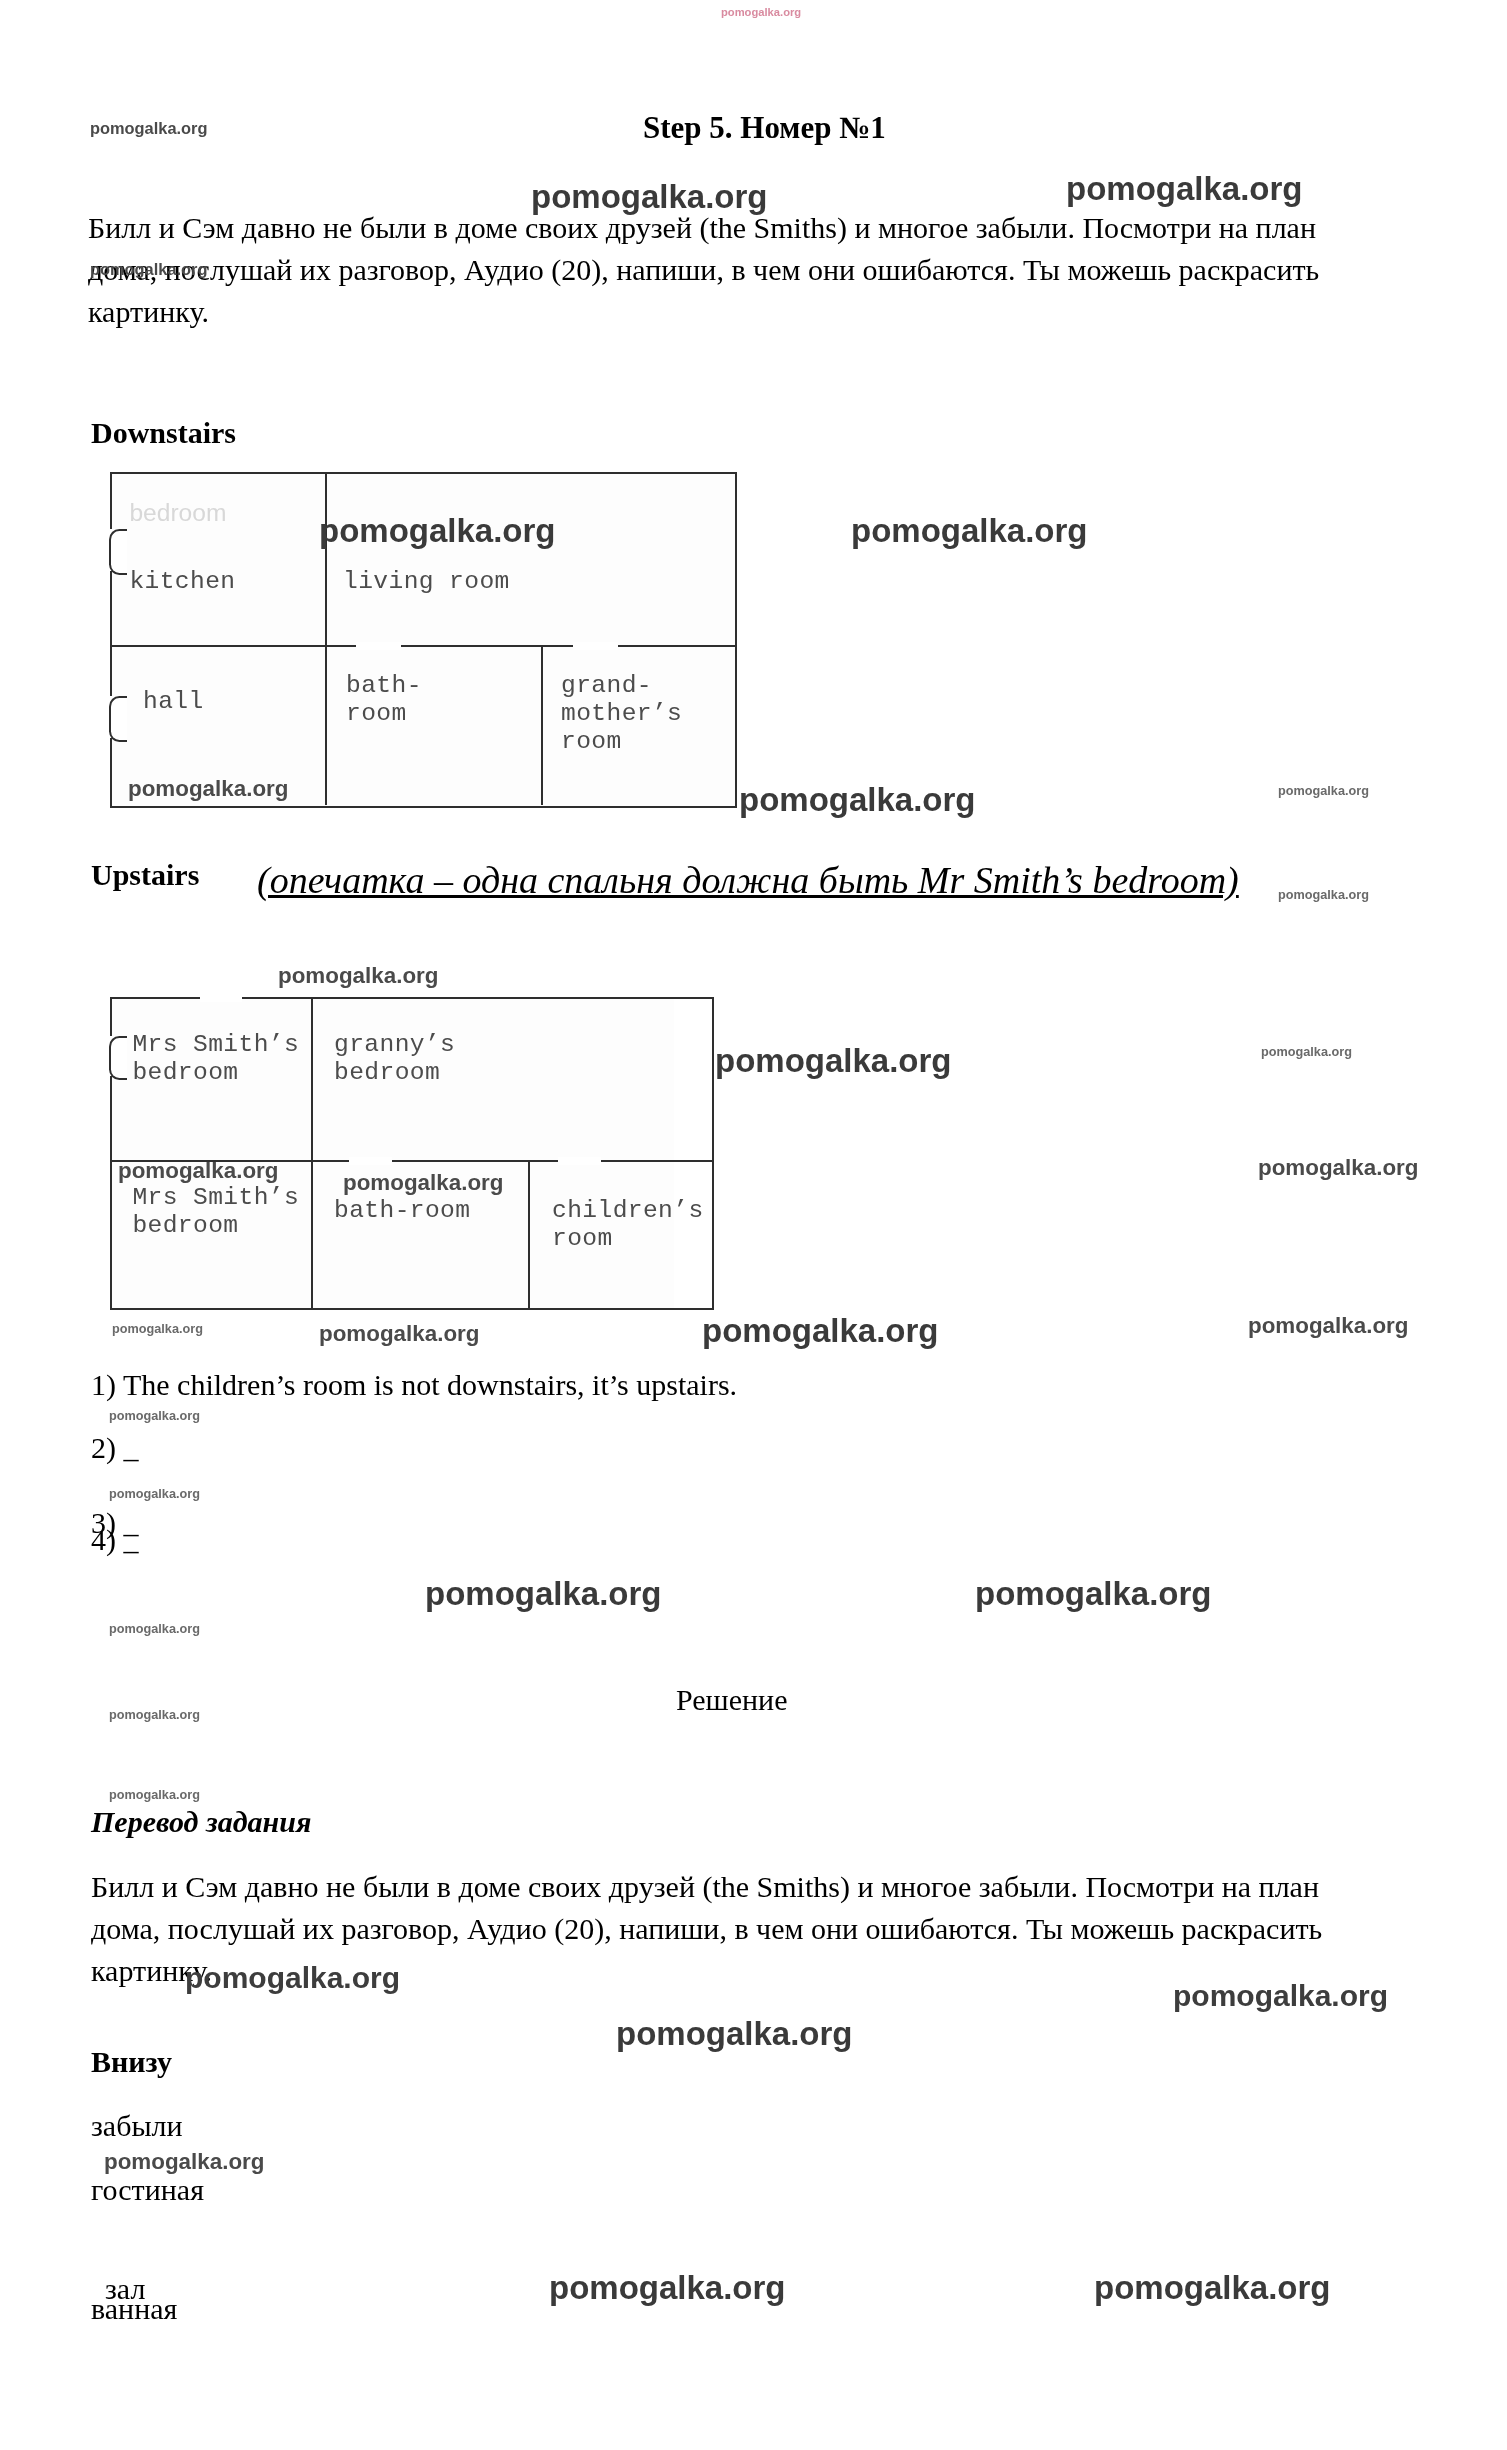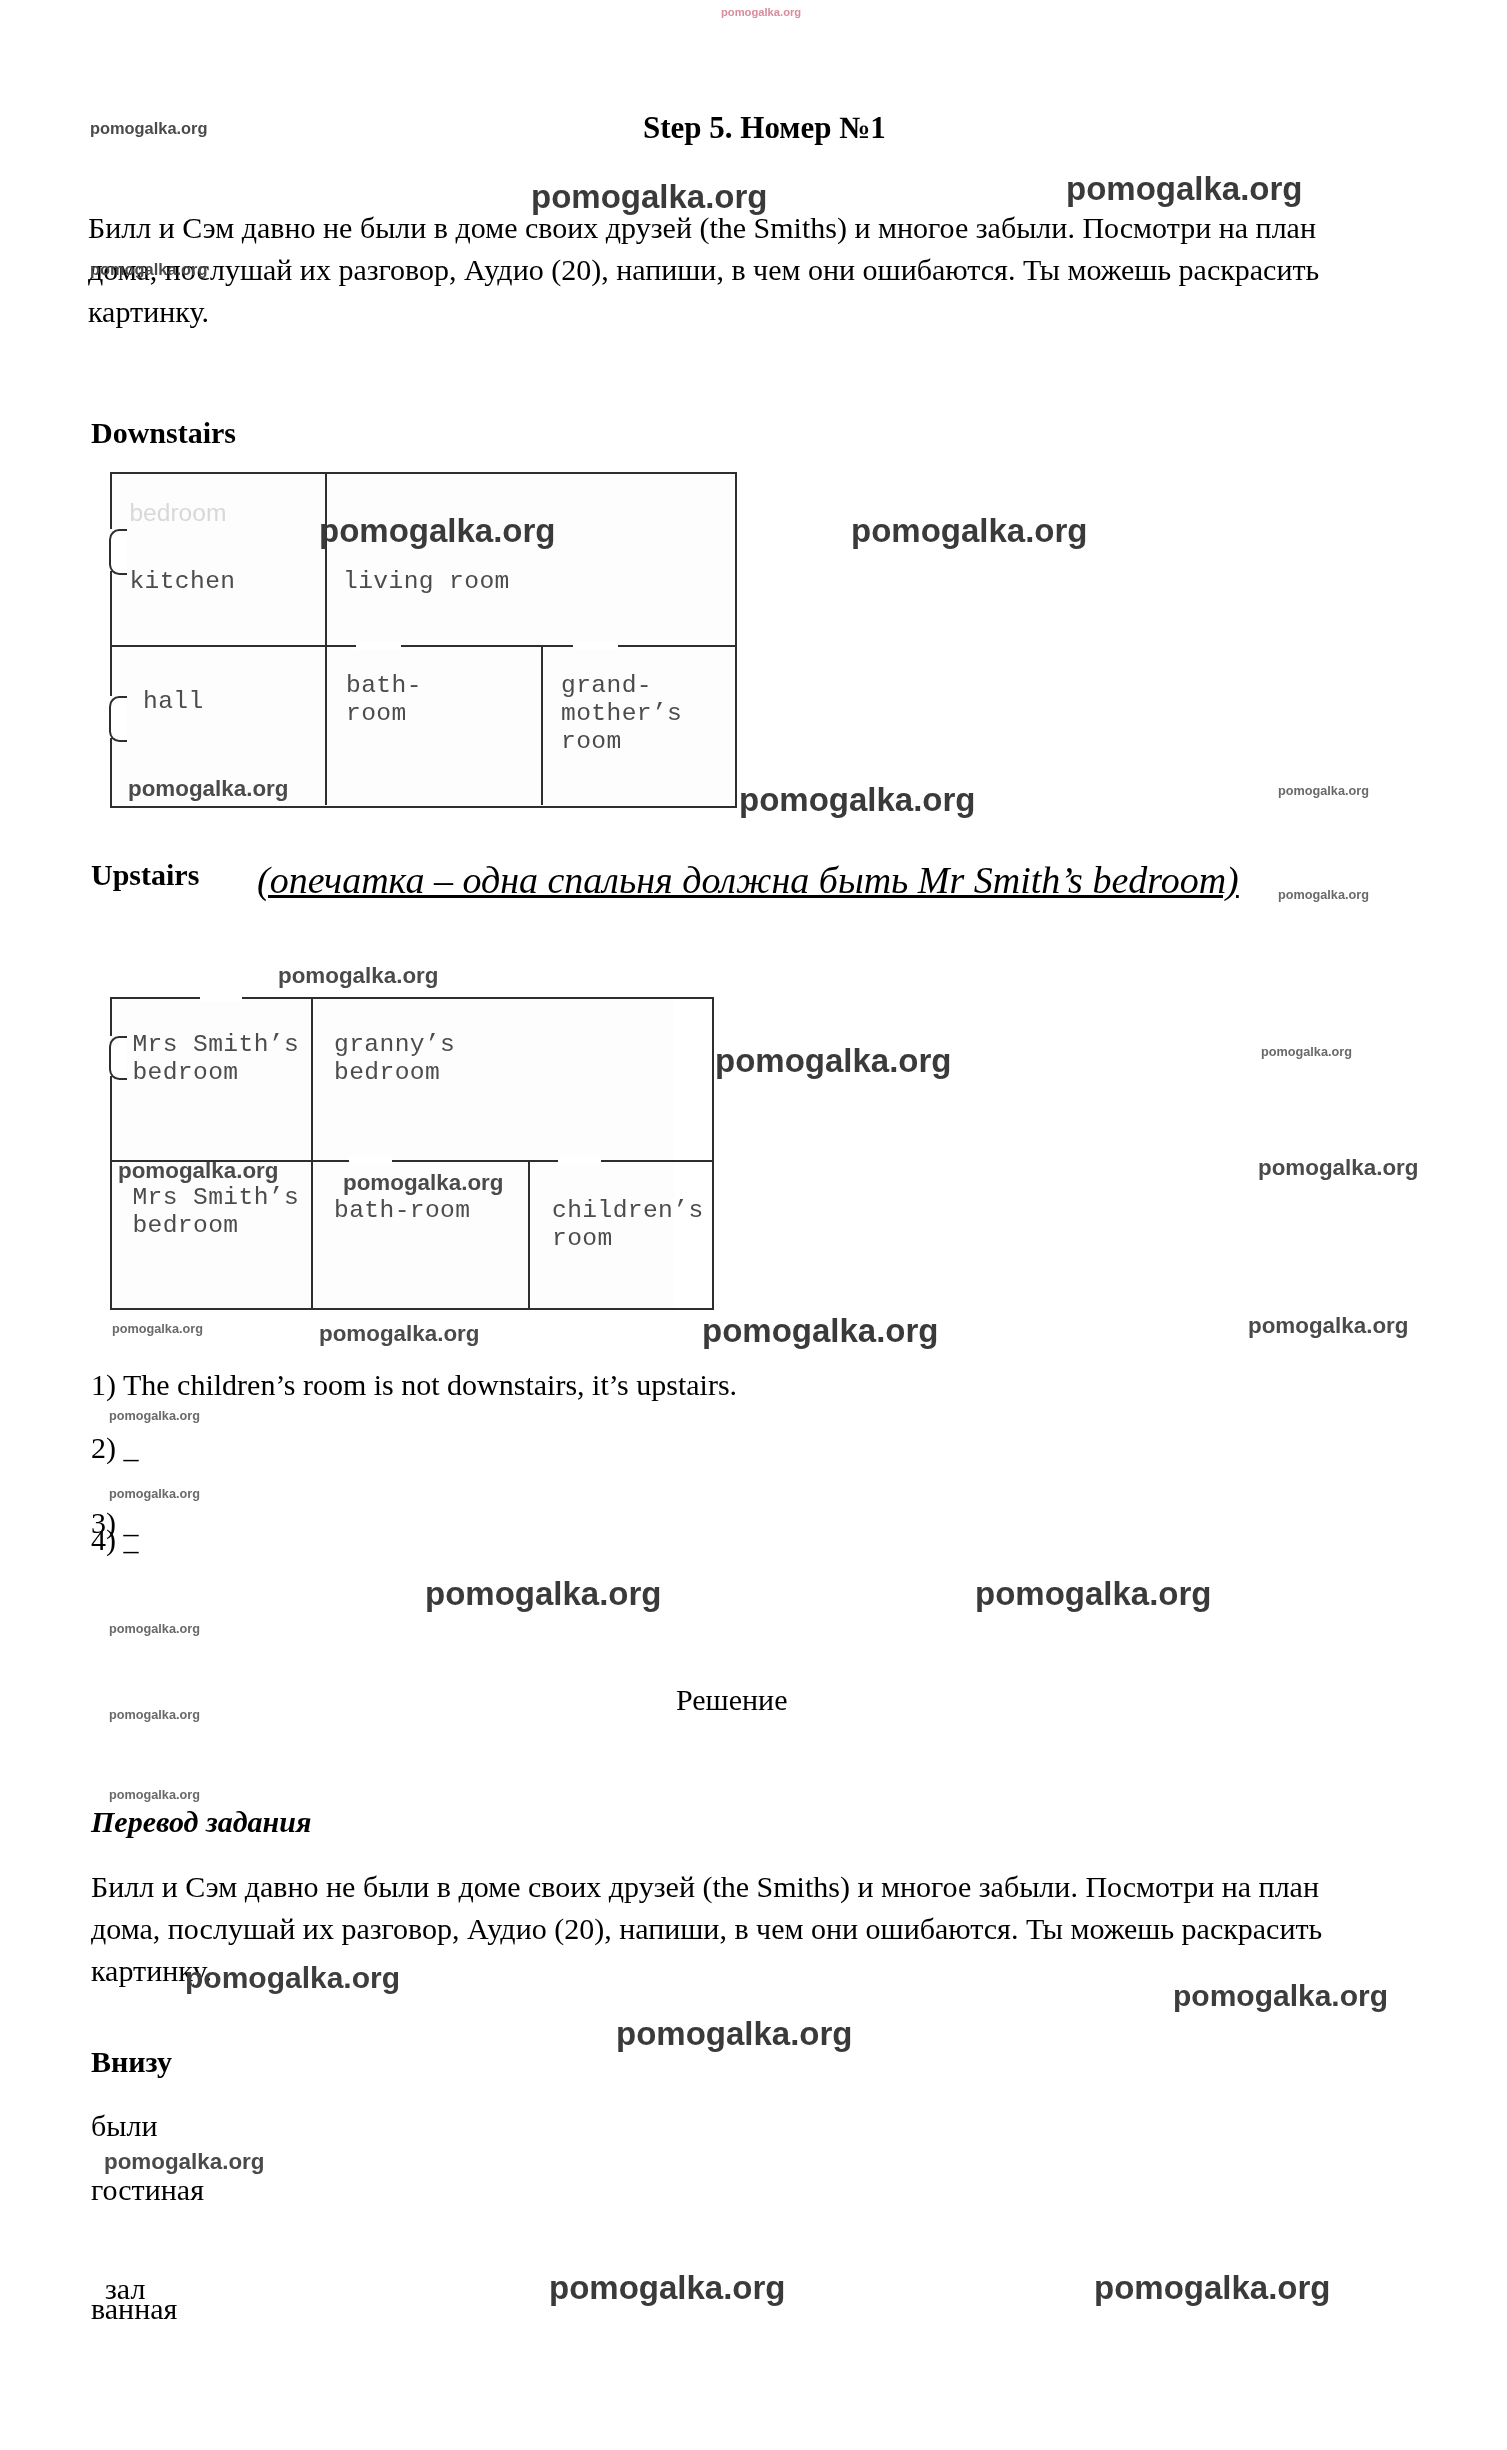--- a/index.html
+++ b/index.html
@@ -217,21 +217,21 @@
   <div class="txt bolditalic" style="left:91px; top:1805px;">Перевод задания</div>
 
   <div class="txt body-text" style="left:91px; top:1866px; width:1284px;">Билл и Сэм давно не были в доме своих друзей (the Smiths) и многое забыли. Посмотри на план дома, послушай их разговор, Аудио (20), напиши, в чем они ошибаются. Ты можешь раскрасить картинку.</div>
 
   <div class="wm big" style="left:185px; top:1961px;">pomogalka.org</div>
   <div class="wm big" style="left:1173px; top:1979px;">pomogalka.org</div>
   <div class="wm huge" style="left:616px; top:2015px;">pomogalka.org</div>
 
   <div class="txt small-head" style="left:91px; top:2045px;">Внизу</div>
 
-  <div class="txt body-text" style="left:91px; top:2105px;">были</div>
+  <div class="txt body-text" style="left:91px; top:2105px;">забыли</div>
   <div class="wm mid" style="left:104px; top:2149px;">pomogalka.org</div>
   <div class="txt body-text" style="left:91px; top:2169px;">гостиная</div>
   <div class="txt body-text" style="left:105px; top:2228px;margin-top:40px;">зал</div>
   <div class="txt body-text" style="left:91px; top:2288px;">ванная</div>
 
   <div class="wm huge" style="left:549px; top:2269px;">pomogalka.org</div>
   <div class="wm huge" style="left:1094px; top:2269px;">pomogalka.org</div>
 
 </div>
 

